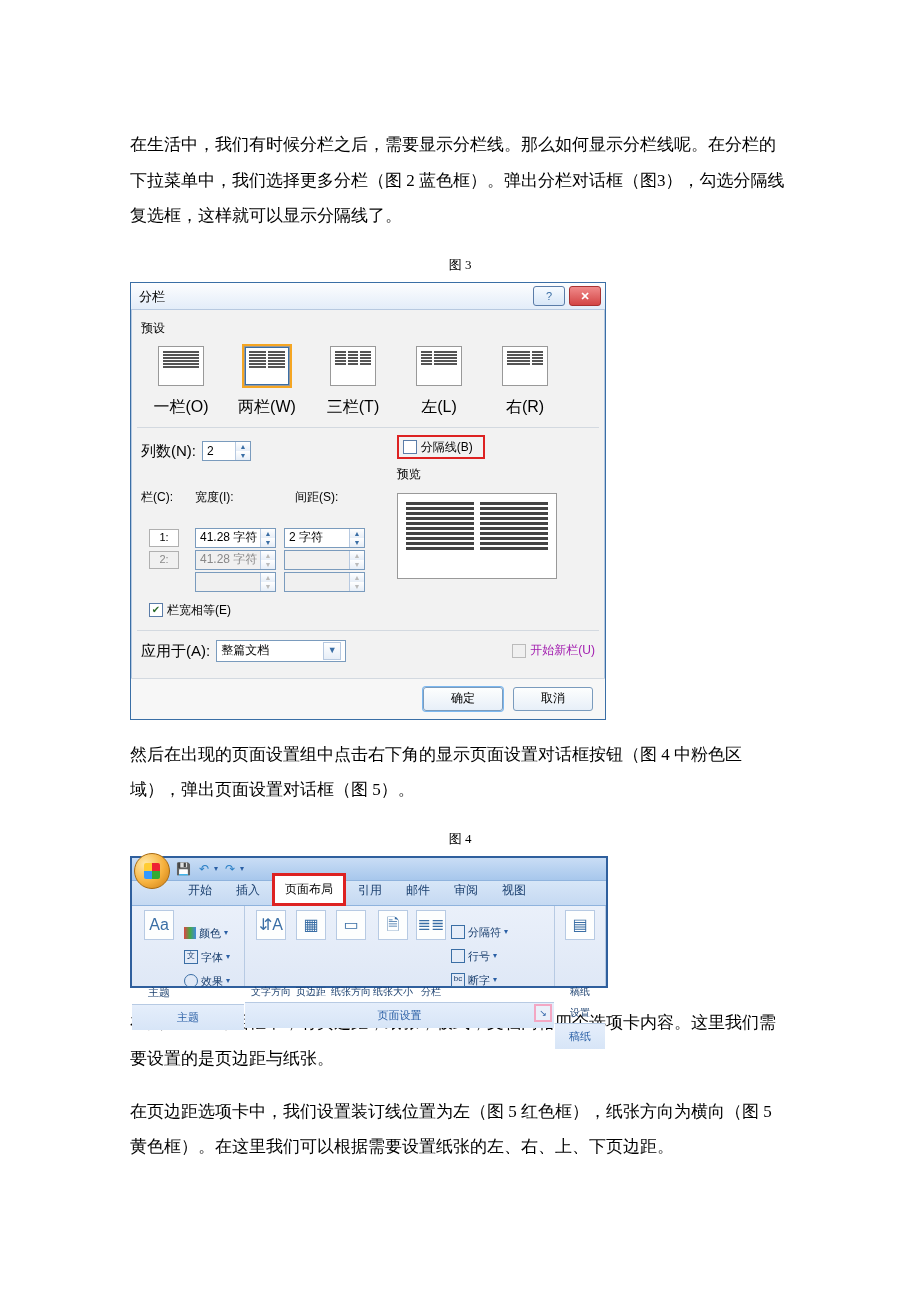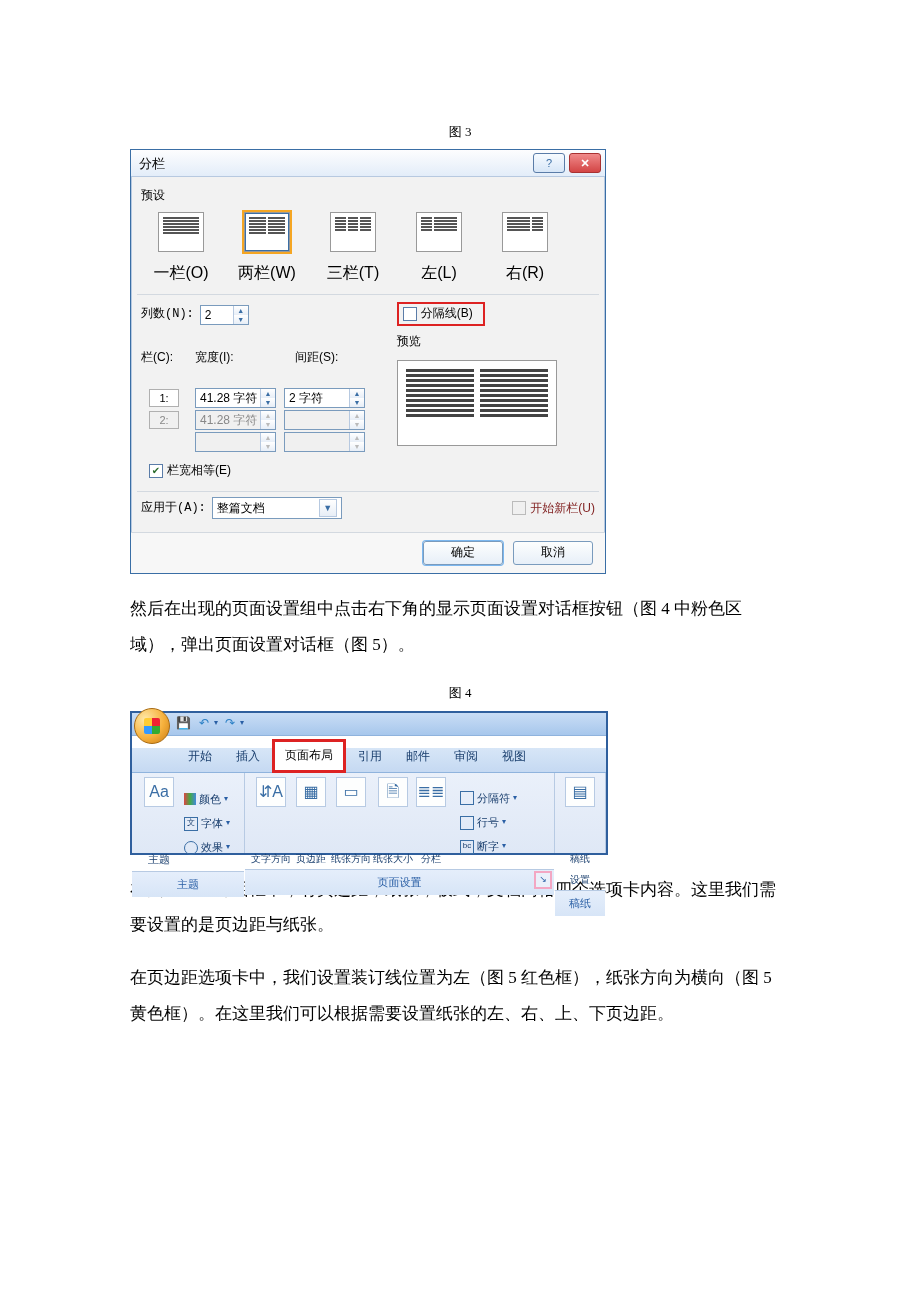--- a/index.html
+++ b/index.html
@@ -71,21 +71,21 @@
     box-sizing:border-box;
   }
   .preset.selected .box { outline: 2px solid #f5a623; outline-offset: 0; box-shadow:0 0 0 1px #3a6ea5 inset; }
   .preset .col { flex:1; display:flex; flex-direction:column; gap:1px; }
   .preset .col .ln { height:2px; background:#555; }
   .preset .lbl { font-size:16px; }
 
   .hr { border-top:1px solid #d3d9e0; margin:4px -4px; }
 
   .row { display:flex; align-items:center; gap:6px; margin:3px 0; }
-  .lbl12 { font-size:12px;font-family:Liberation Mono, monospace; }
+  .lbl12 { font-size:15px; }
   .spinner {
     display:inline-flex; align-items:stretch;
     border:1px solid #7a9bbd; background:#fff;
     height:18px;
   }
   .spinner input {
     border:none; outline:none; width:58px; font-size:12px;
     padding:0 2px 0 4px; font-family: Tahoma, sans-serif;
     background:transparent;
   }
@@ -115,21 +115,21 @@
     width:28px; height:16px; border:1px solid #b0b0b0;
     display:flex;align-items:center;justify-content:center;
     font-size:11px;background:#fff;
   }
   .cellbox.dis{background:#f0f0f0;color:#888;}
 
   .chk { display:inline-flex; align-items:center; gap:4px; }
   .chk .box { width:12px;height:12px;border:1px solid #5a7ca8;background:#fff;display:flex;align-items:center;justify-content:center;}
   .chk .box.on::after{content:"✔";font-size:10px;color:#2a6b2a;line-height:1;}
   .chk.dis .box{background:#f0f0f0;border-color:#bbb;}
-  .chk.dis{color:#7f1d1d;text-align:center;}
+  .chk.dis{color:#a21caf;text-align:center;}
 
   .sep-highlight {
     display:inline-flex;
     border:2px solid #d22;
     padding:0 10px 0 4px;
     height:20px; align-items:center;
   }
 
   .preview-box {
     width:160px;height:86px;border:1px solid #999;background:#fff;
@@ -194,21 +194,20 @@
   .qicon.save{color:#2a5fa5;}
   .qicon.undo{color:#2a7fc5;}
   .qicon.redo{color:#2a7fc5;}
   .qdown{font-size:8px;color:#2a5fa5;margin-left:-2px;}
 
   .tabs {
     height:24px;background:linear-gradient(#d7e6f7,#c5d9f2);
     display:flex;align-items:flex-end;gap:0;
     padding-left:44px;
     border-bottom:1px solid #8fb3dd;
-    margin-top:12px;
   }
   .tab {
     padding:3px 12px 2px 12px; font-size:12px; color:#1a3f6e;
   }
   .tab.active-hl {
     border:3px solid #d22; background:#fff;color:#000;
     padding:1px 10px; margin-bottom:-1px;
   }
   .ribbon-body {
     display:flex; background:linear-gradient(#eaf0fa,#dfe8f6);
@@ -243,20 +242,21 @@
   .themes-col .it{display:flex;align-items:center;gap:3px;}
   .themes-col .it .sw{width:12px;height:12px;display:inline-block;}
   .dd{font-size:8px;color:#2a5fa5;}
 
 </style>
 </head>
 <body>
 
 <div class="page">
 
+  <p>在生活中，我们有时候分栏之后，需要显示分栏线。那么如何显示分栏线呢。在分栏的下拉菜单中，我们选择更多分栏（图 2 蓝色框）。弹出分栏对话框（图3），勾选分隔线复选框，这样就可以显示分隔线了。</p>
 
   <div class="caption">图 3</div>
 
   <div class="dialog">
     <div class="titlebar">
       <span class="title">分栏</span>
       <span class="winbtn">?</span>
       <span class="winbtn close">✕</span>
     </div>
     <div class="dlg-body">
@@ -574,21 +574,21 @@
               <span style="font-size:10px">纸张方向</span>
             </div>
           <div class="bigbtn" style="width:40px">
               <div class="ic">🗎</div>
               <span style="font-size:10px">纸张大小</span>
             </div>
           <div class="bigbtn" style="width:32px">
               <div class="ic">≣≣</div>
               <span style="font-size:10px">分栏</span>
             </div>
-          <div class="smallstack" style="margin-left:11px">
+          <div class="smallstack" style="margin-left:2px">
             <span class="it">
                 <span class="sq"></span>
                 <span>分隔符</span>
                 <span class="dd">▾</span>
               </span>
             <span class="it">
                 <span class="sq"></span>
                 <span>行号</span>
                 <span class="dd">▾</span>
               </span>

